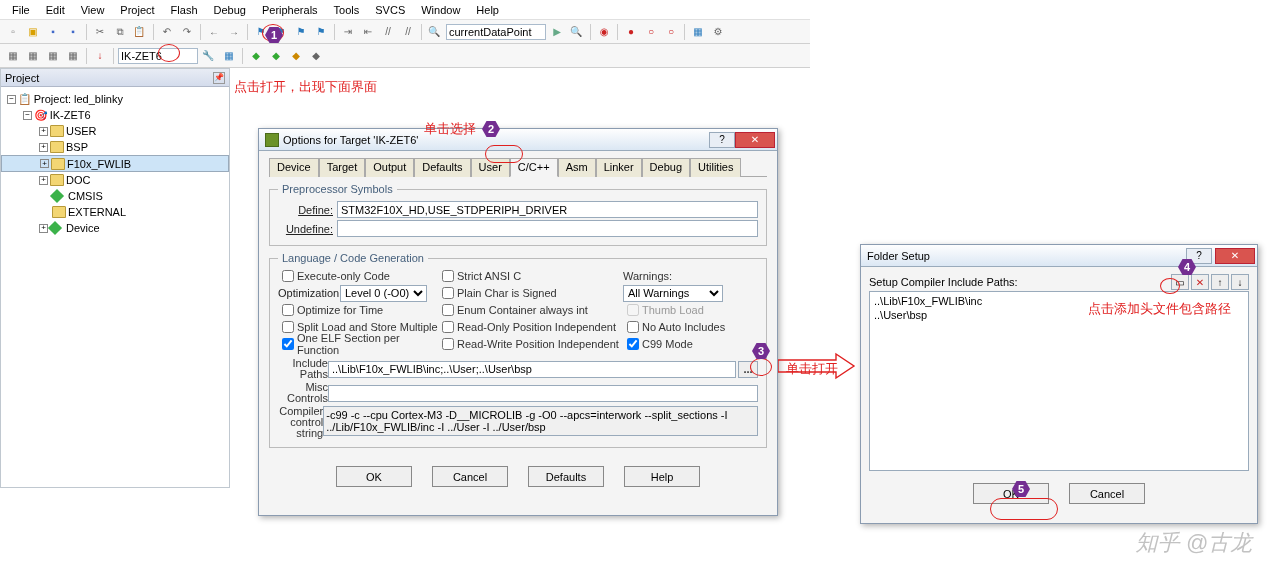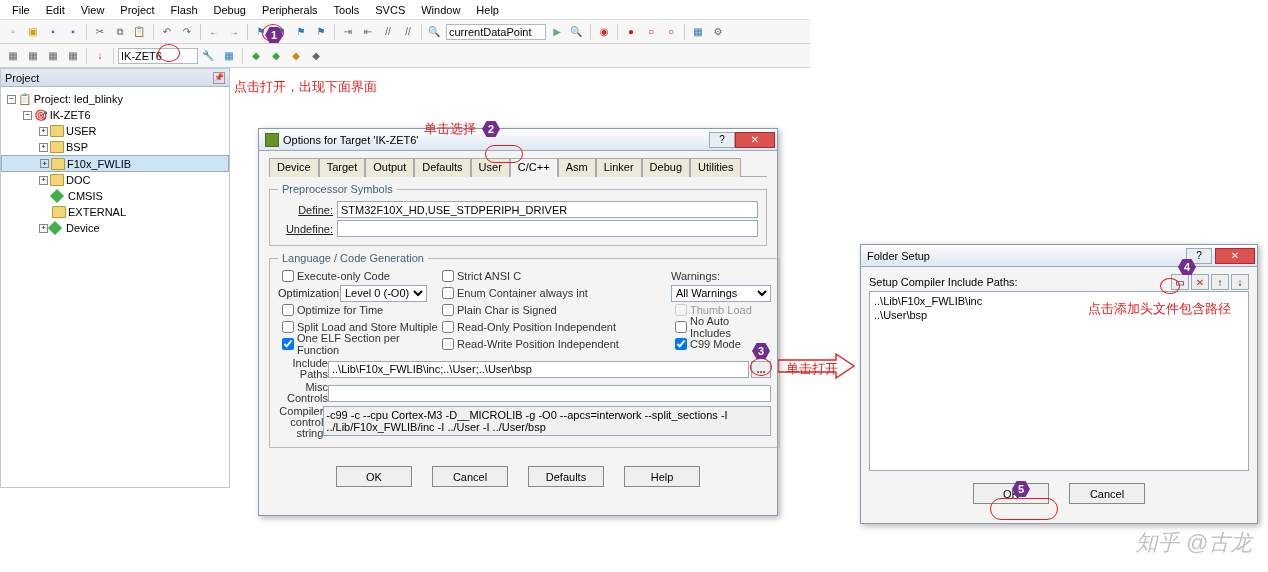--- a/index.html
+++ b/index.html
@@ -46,21 +46,21 @@
   .tabs { display:flex; border-bottom:1px solid #aaa; height:20px; gap:0;}
   .tab { padding:2px 7px 0 7px; border:1px solid #aaa; border-bottom:none; background:#ece9d8; font-size:11px; position:relative; top:1px;}
   .tab.active { background:#f4f4f4; border-bottom:1px solid #f4f4f4; }
   fieldset { border:1px solid #bbb; margin:6px 0; padding:4px 8px 6px 8px; font-size:11px; color:#333;}
   legend { padding:0 4px; color:#46607c; font-size:11px;}
   .row { display:flex; align-items:center; margin:2px 0; gap:4px;}
   .row label.l { width:55px; text-align:right; color:#222;text-decoration:underline;}
   .row input[type=text] { flex:1; height:17px; border:1px solid #9ab; padding:0 3px; background:#fff; font-size:11px;}
   .lang-grid { display:flex; }
   .lang-col { display:flex; flex-direction:column; gap:1px; }
-  .lang-col.one{width:160px;} .lang-col.two{width:185px;} .lang-col.three{flex:1;margin-left:48px;}
+  .lang-col.one{width:160px;} .lang-col.two{width:185px;} .lang-col.three{flex:1;}
   .chk { display:flex; align-items:center; height:16px;}
   .chk input { width:12px;height:12px; }
   .sel { height:17px; border:1px solid #9ab; font-size:11px; background:#fff;}
   .lbl-sm { width:62px; text-align:right; font-size:11px; color:#222;}
   .inc-row { display:flex; align-items:center; margin:2px 0;}
   .inc-row .lbl2 { width:50px; text-align:right; font-size:11px; line-height:11px;}
   .inc-row input { flex:1; height:17px; border:1px solid #9ab; padding:0 3px; font-size:11px;}
   .inc-row .dots { width:20px;height:17px;border:1px solid #9ab;background:#eee;margin-left:2px;display:inline-flex;align-items:center;justify-content:center;font-weight:bold;}
   textarea.ro { width:100%; height:30px; resize:none; border:1px solid #9ab; background:#f0f0f0; font-size:11px; padding:2px;}
   .dlg-btns { display:flex; justify-content:center; gap:20px; padding:6px 0;}
@@ -271,25 +271,25 @@
               <span>One ELF Section per Function</span>
             </div>
         </div>
         <div class="lang-col two">
           <div class="chk">
               <input type="checkbox" style="">
               <span>Strict ANSI C</span>
             </div>
           <div class="chk">
               <input type="checkbox" style="">
+              <span>Plain Char is Signed</span>
+            </div>
+          <div class="chk">
+              <input type="checkbox" style="">
               <span>Enum Container always int</span>
-            </div>
-          <div class="chk">
-              <input type="checkbox" style="">
-              <span>Plain Char is Signed</span>
             </div>
           <div class="chk">
               <input type="checkbox" style="">
               <span>Read-Only Position Independent</span>
             </div>
           <div class="chk">
               <input type="checkbox" style="">
               <span>Read-Write Position Independent</span>
             </div>
         </div>

